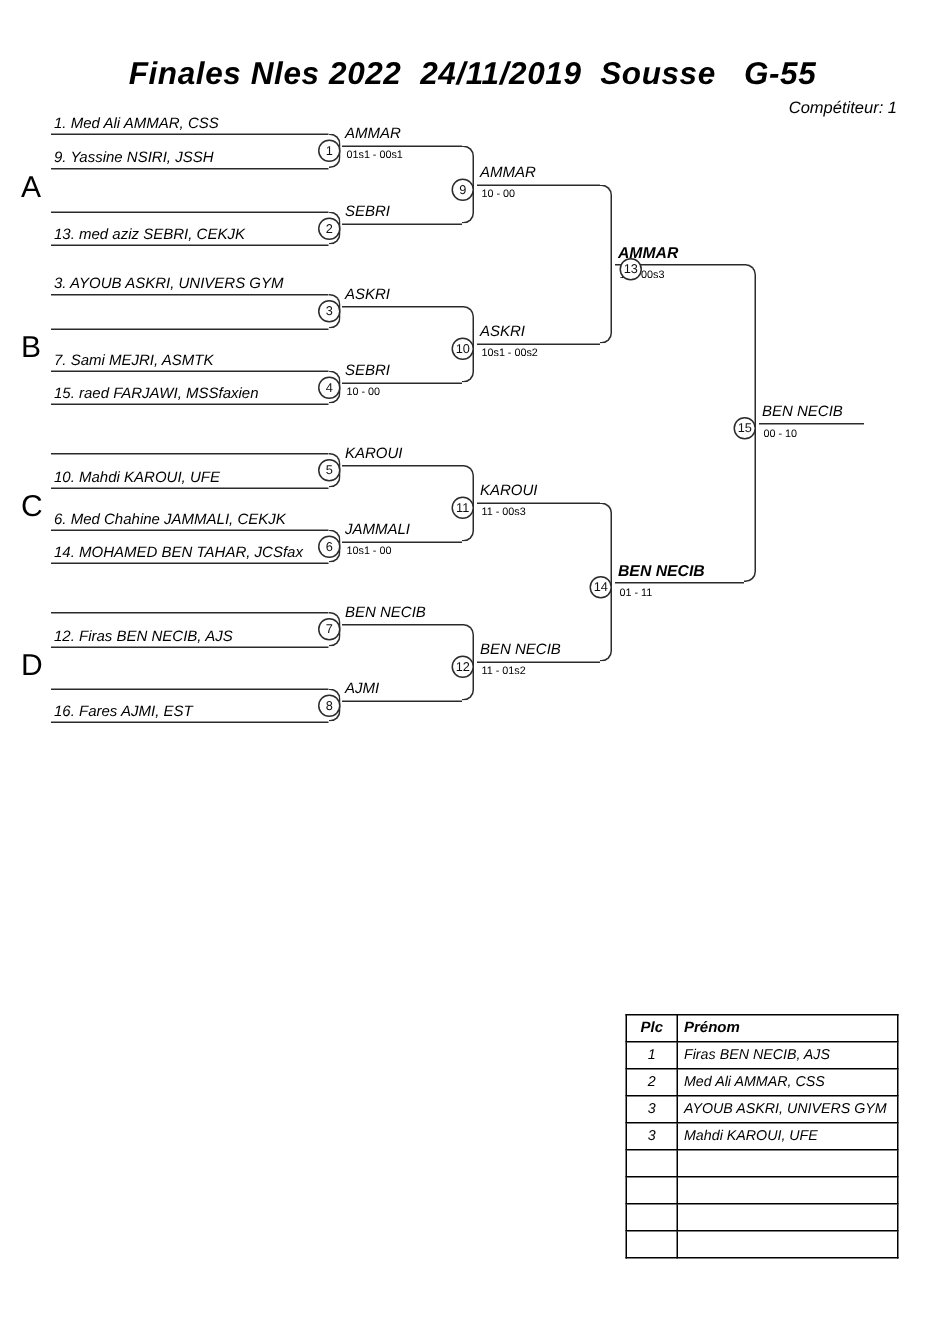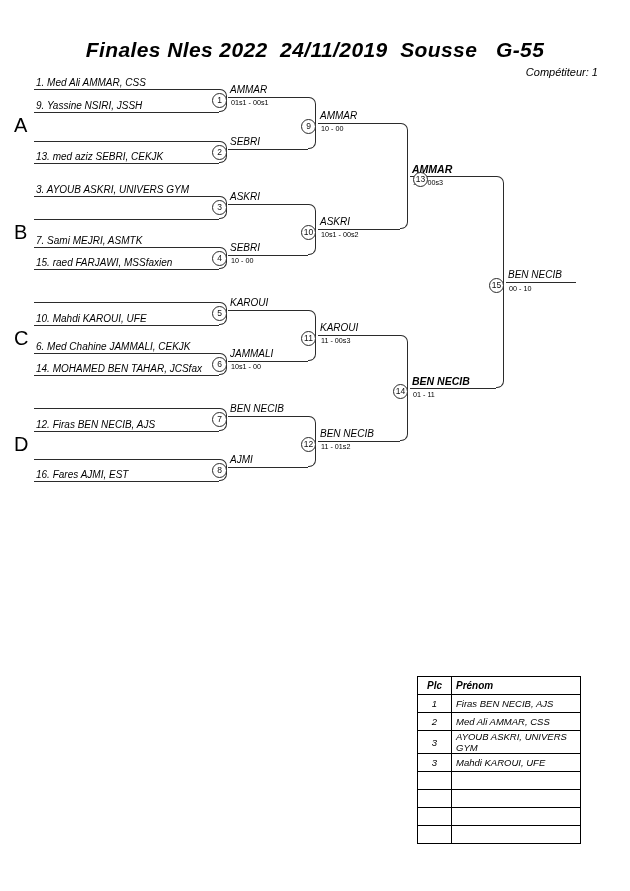--- a/index.html
+++ b/index.html
@@ -106,21 +106,21 @@
     position: absolute;
     left: 417px; top: 658px; width: 190px;
     text-align: center;
     font-style: italic;
     font-weight: bold;
     font-size: 11px;
   }
   .res-table {
     position: absolute;
     left: 417px; top: 676px;
-    width: 164px;
+    width: 182px;
     border-collapse: collapse;
     border: 1.6px solid #000;
   }
   .res-table td, .res-table th {
     border: 1px solid #000;
     height: 18px;
     padding: 0 4px;
     font-size: 9.5px;
     font-style: italic;
   }

